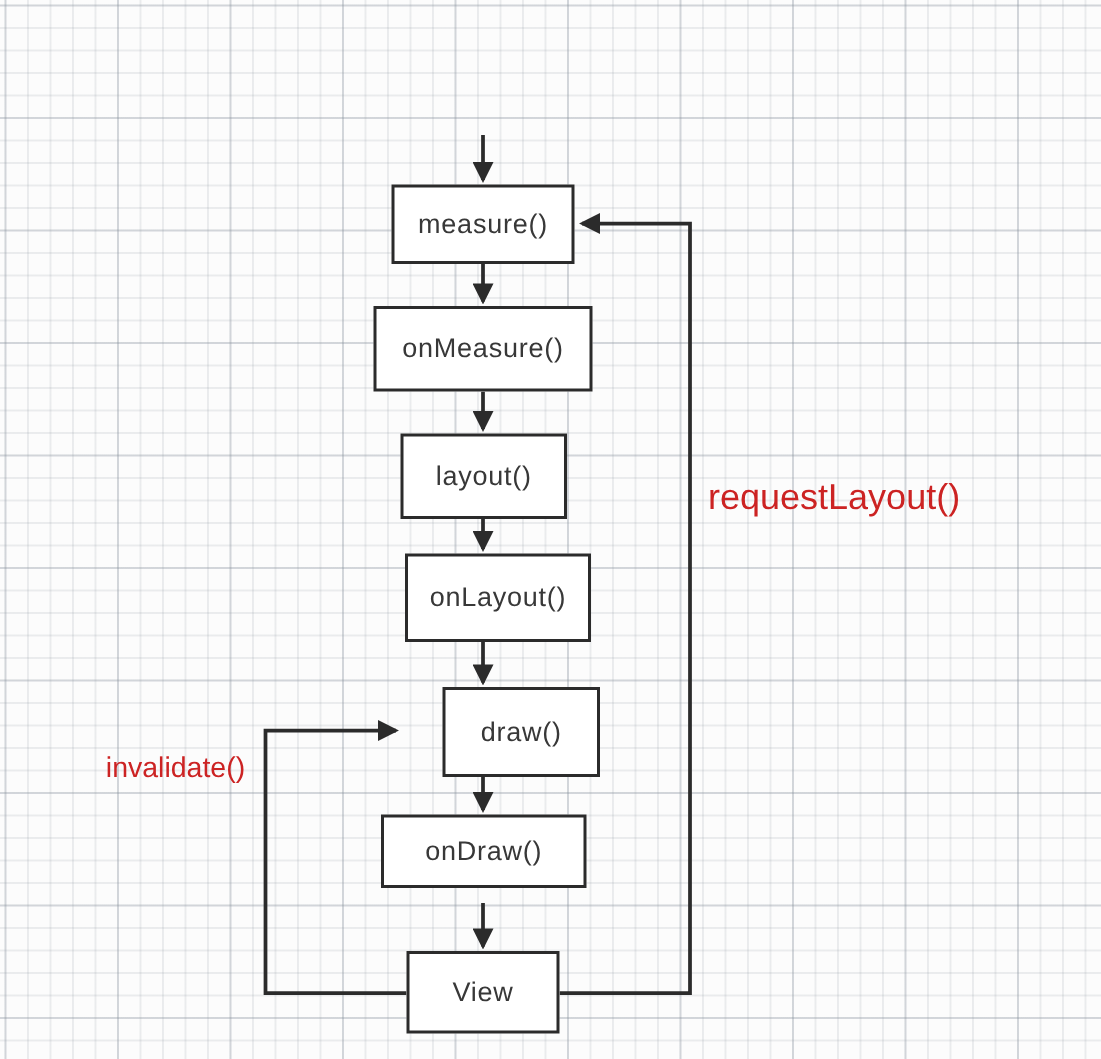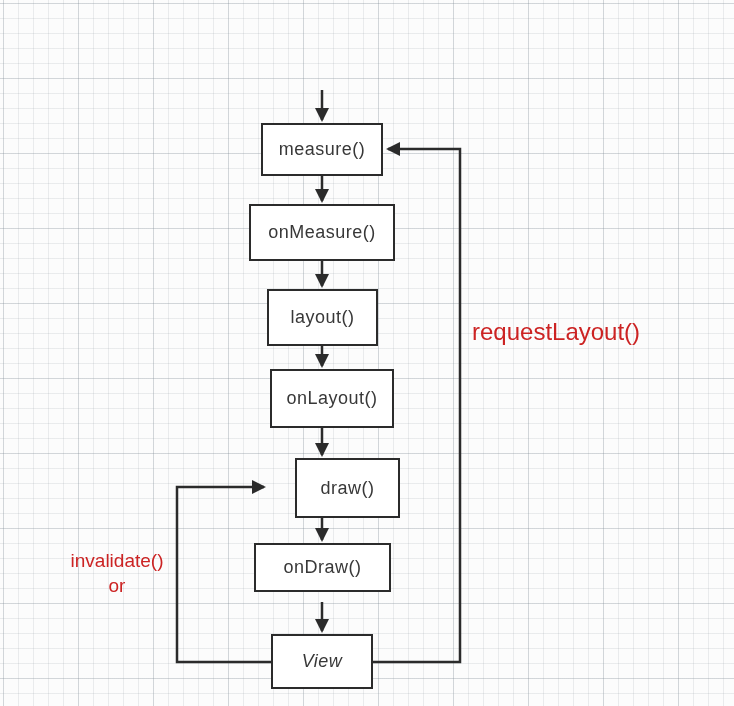--- a/index.html
+++ b/index.html
@@ -97,26 +97,25 @@
   </div>
   <div class="node" style="left:252px; top:369px; width:124px; height:59px;margin-left:18px;">
     <span>onLayout()</span>
   </div>
   <div class="node" style="left:269px; top:458px; width:105px; height:60px;margin-left:26px;">
     <span>draw()</span>
   </div>
   <div class="node" style="left:254px; top:543px; width:137px; height:49px;">
     <span>onDraw()</span>
   </div>
-  <div class="node" style="left:271px; top:634px; width:102px; height:55px;font-style:italic;">
+  <div class="node" style="left:271px; top:634px; width:102px; height:55px;">
     <span>View</span>
   </div>
 
   <div class="annotation-red" style="left:472px; top:319px; font-size:24px;">
     <span>requestLayout()</span>
   </div>
-  <div class="annotation-red centered" style="left:18px; top:548px; width:198px;">
+  <div class="annotation-red centered" style="left:18px; top:500px; width:198px;">
     <div>invalidate()</div>
-    <div>or</div>
   </div>
 
 
 </div>
 
 </body></html>

